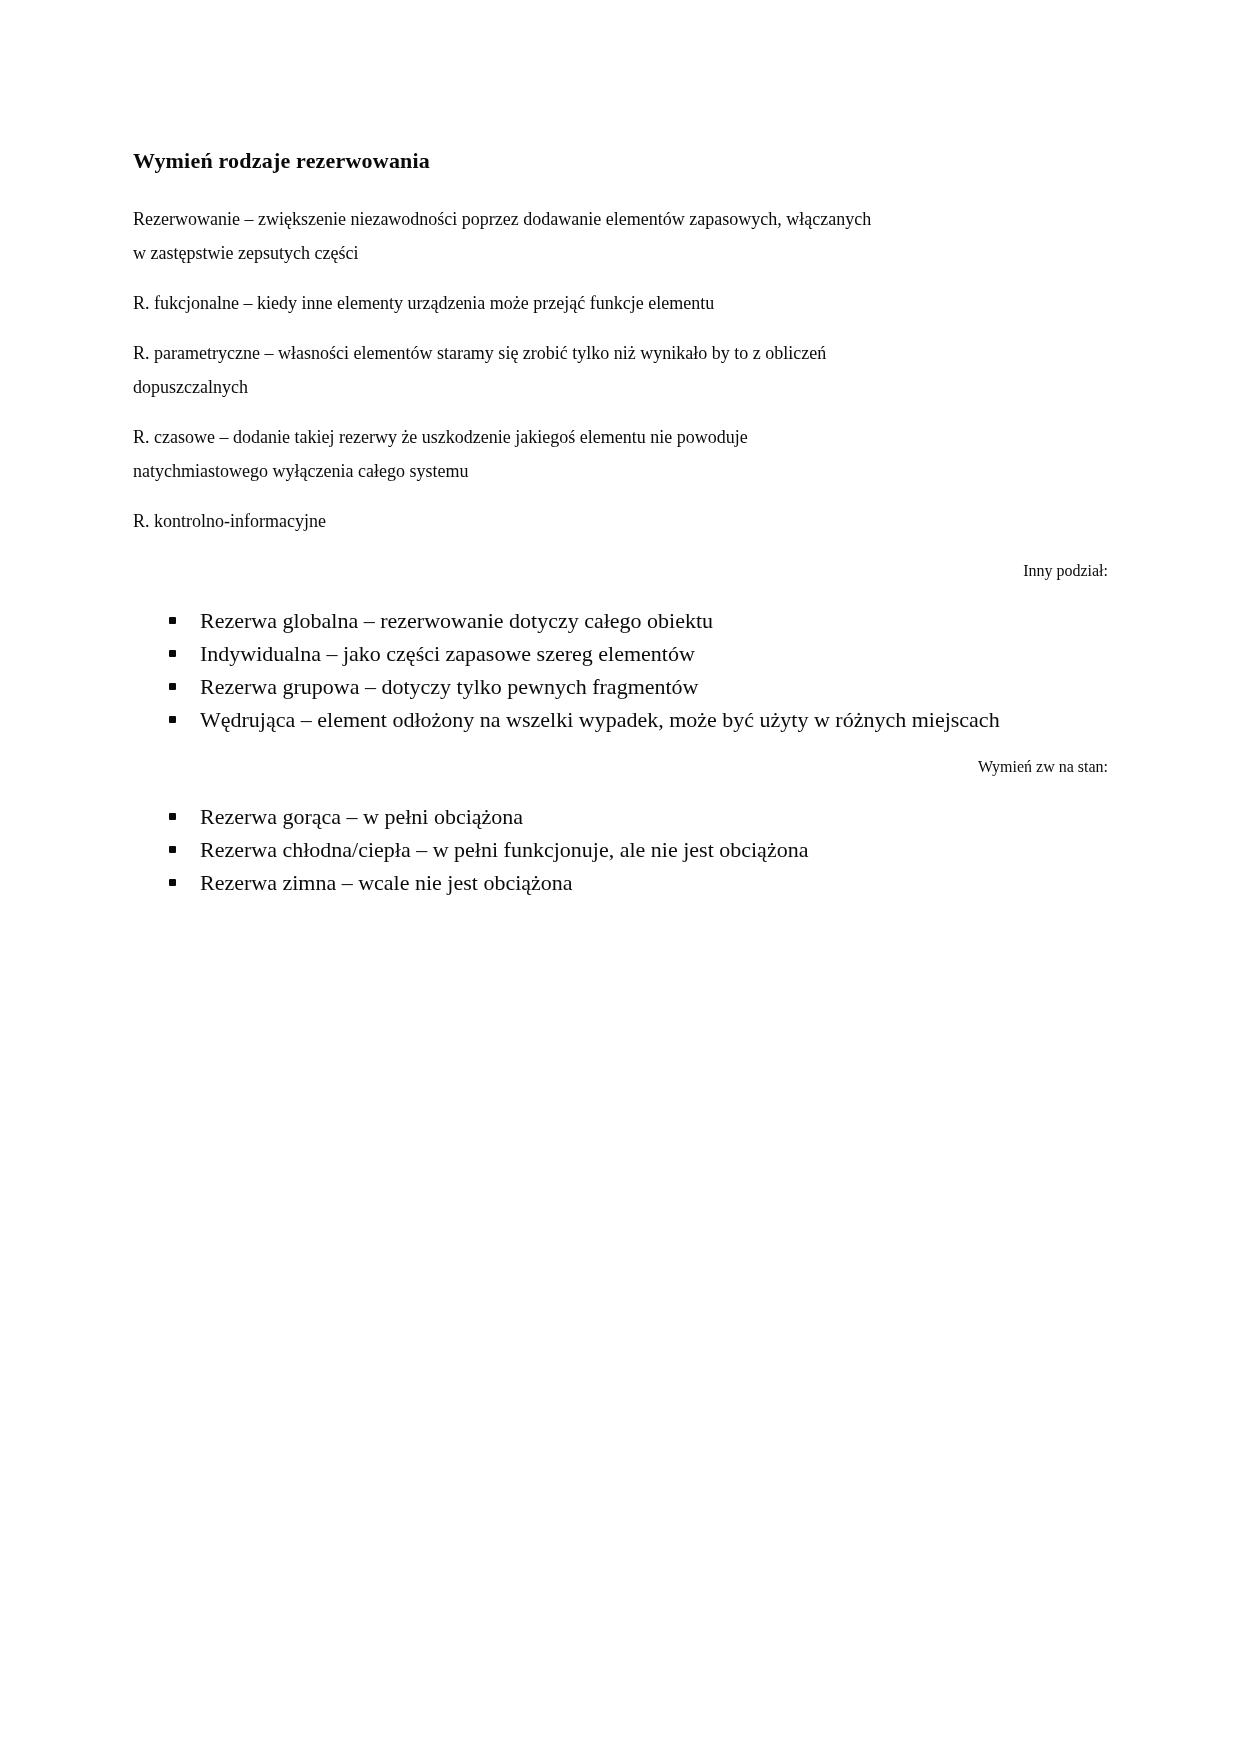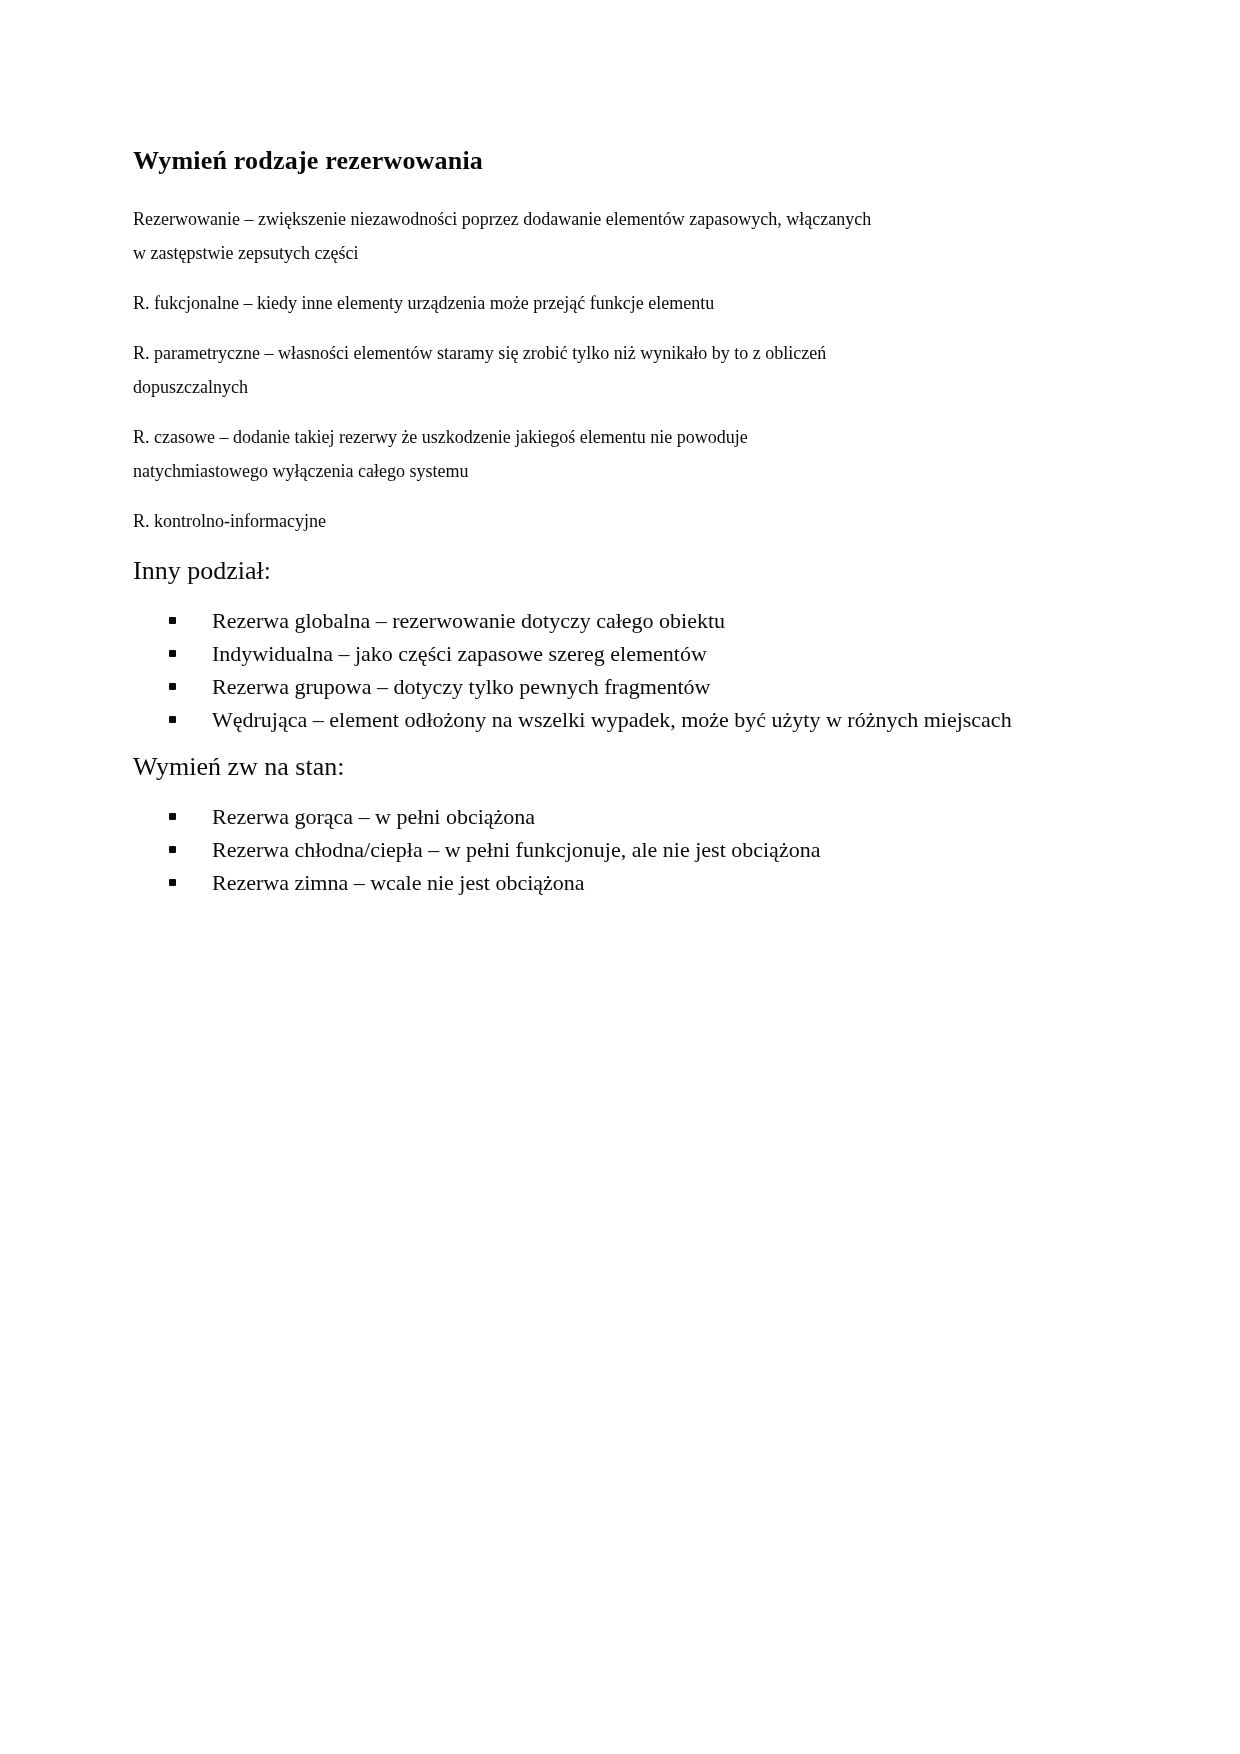--- a/index.html
+++ b/index.html
@@ -17,50 +17,50 @@
     overflow: hidden;
     box-sizing: border-box;
   }
   .content {
     position: absolute;
     left: 133px;
     top: 146px;
     width: 975px;
   }
   .doc-title {
-    font-size: 26px;
+    font-size: 22px;
     font-weight: bold;
     line-height: 30px;
     margin: 0 0 26px 0;
     letter-spacing: 0.2px;
   }
   .para {
     font-size: 18px;
     line-height: 34px;
     margin: 0 0 16px 0;
   }
   .para .line {
     white-space: nowrap;
   }
   .list-heading {
-    font-size: 26px;
+    font-size: 16px;
     line-height: 34px;
     margin: 0 0 16px 0;
+    text-align: right;
   }
   .bullet-list {
     margin: 0 0 14px 0;
     padding: 0;
   }
   .bullet-row {
     display: flex;
     align-items: flex-start;
     font-size: 22px;
     line-height: 33px;
     margin: 0;
-    gap: 12px;
   }
   .bullet-marker {
     flex: 0 0 auto;
     width: 7px;
     height: 7px;
     background: #0a0a0a;
     border-radius: 1px;
     margin: 13px 0 0 36px;
   }
   .bullet-text {

